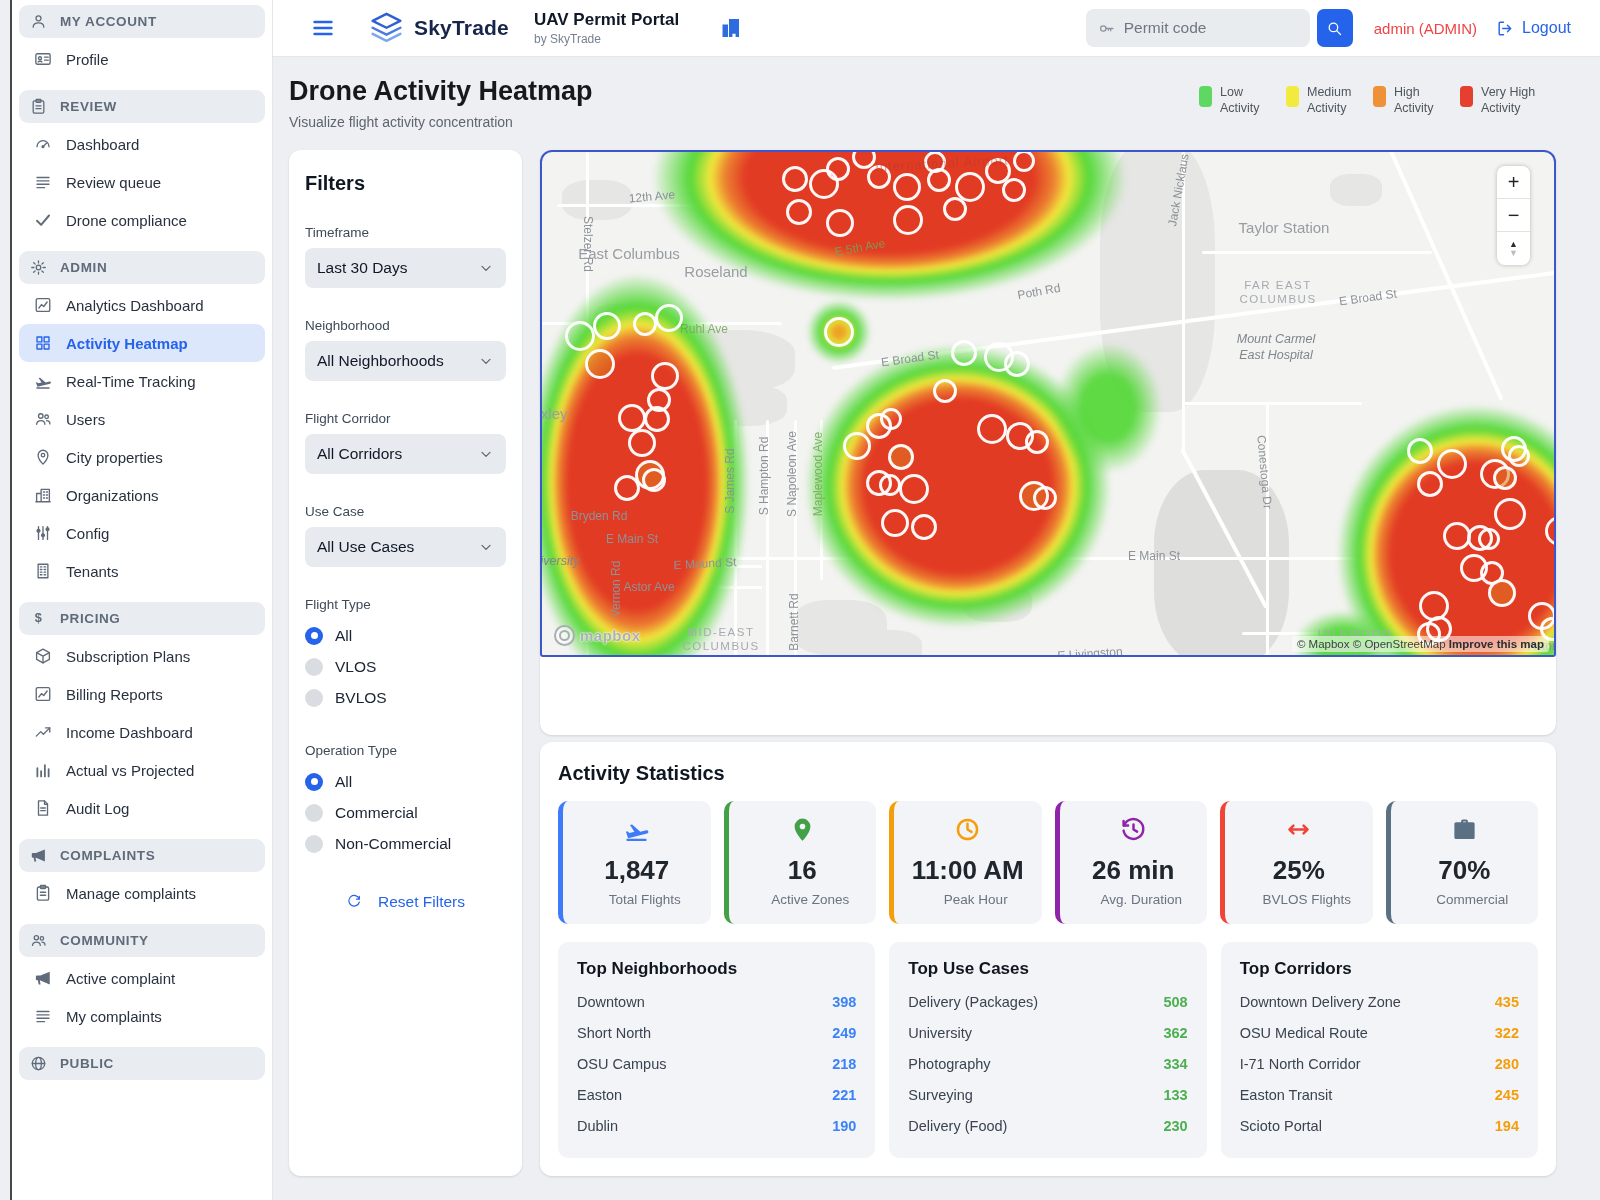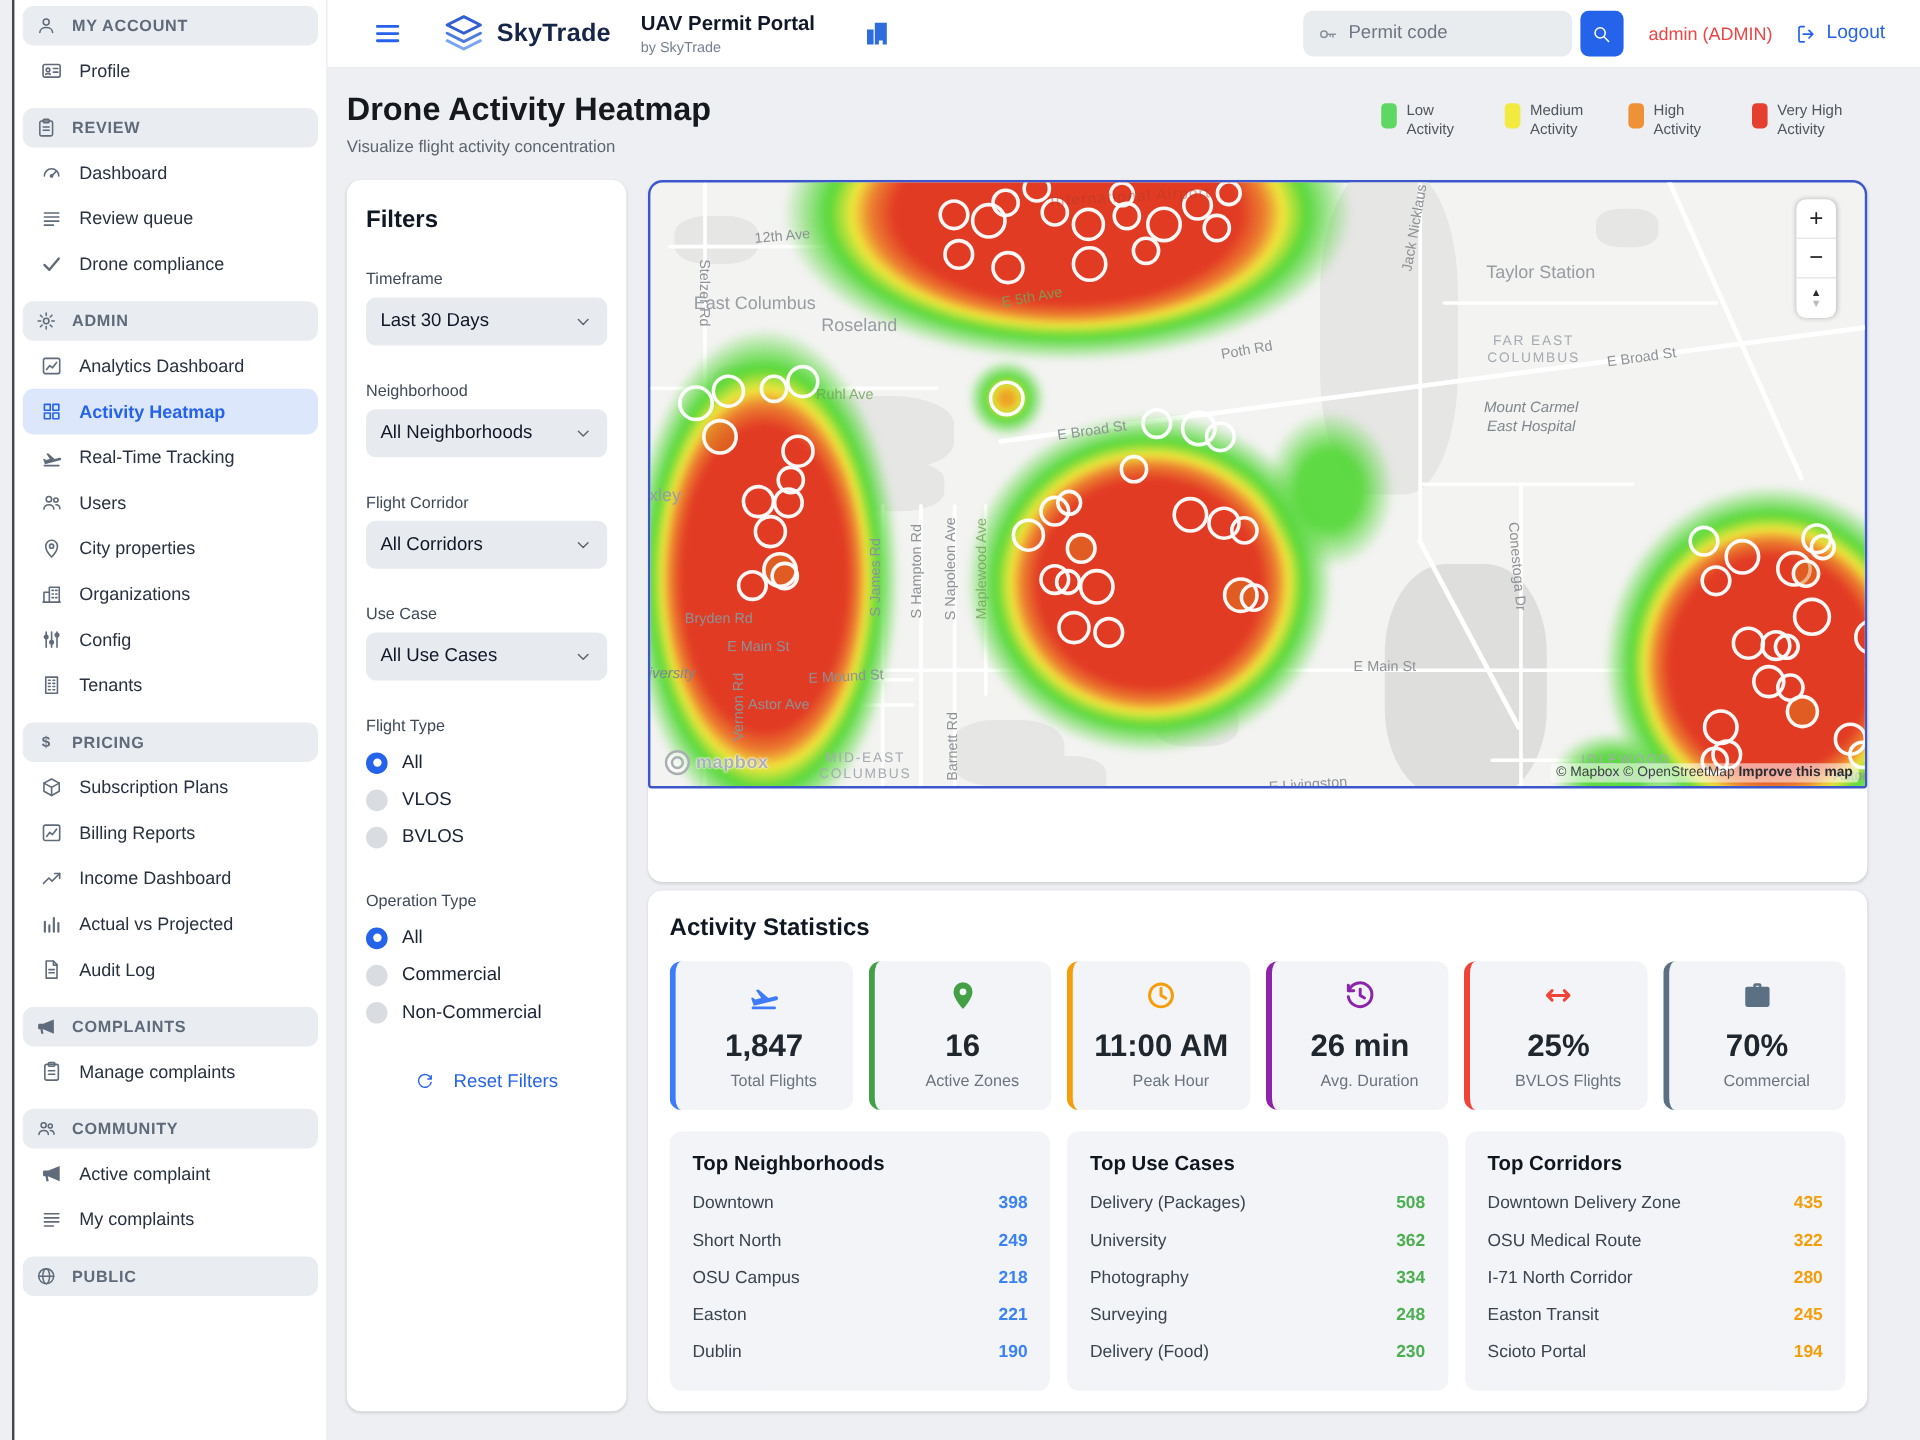--- a/index.html
+++ b/index.html
@@ -46,21 +46,21 @@
                 display:flex; align-items:center; justify-content:center; cursor:pointer; }
   #search-btn .ic { width:17px; height:17px; color:#fff; }
   #hdr-user { margin-left:21px; font-size:15px; color:#ef4444; }
   #logout { margin-left:19px; margin-right:29px; display:flex; align-items:center; gap:7px;
             color:#2563eb; font-size:16px; cursor:pointer; }
   #logout .ic { width:19px; height:19px; }
 
   
   #page-title { position:absolute; left:289px; top:76px; font-size:27px; font-weight:800; color:#15191e; }
   #page-subtitle { position:absolute; left:289px; top:114px; font-size:14px; color:#5d6570; }
-  #legend { position:absolute; right:64px; top:84px; display:flex; gap:27px; }
+  #legend { position:absolute; right:64px; top:84px; display:flex; gap:11px; }
   .lg-item { display:flex; gap:8px; align-items:flex-start; }
   .lg-swatch { width:13px; height:21px; border-radius:4px; margin-top:2px; }
   .lg-label { width:55px; font-size:12.5px; color:#4f565e; line-height:1.3; }
 
   .card { background:#fff; border-radius:12px; box-shadow:0 1px 3px rgba(16,24,40,.08),0 1px 2px rgba(16,24,40,.05); }
 
   
   #filters-card { position:absolute; left:289px; top:150px; width:233px; height:1026px; padding:22px 16px; }
   #filters-title { font-size:20px; font-weight:bold; color:#0f1722; }
   .f-label { margin-top:30px; margin-bottom:8px; font-size:13.5px; color:#3f4a59; }
@@ -794,21 +794,21 @@
         <div class="list-row">
           <span class="list-name">University</span>
           <span class="list-val" style="color:#4caf50">362</span>
         </div>
         <div class="list-row">
           <span class="list-name">Photography</span>
           <span class="list-val" style="color:#4caf50">334</span>
         </div>
         <div class="list-row">
           <span class="list-name">Surveying</span>
-          <span class="list-val" style="color:#4caf50">248</span>
+          <span class="list-val" style="color:#4caf50">133</span>
         </div>
         <div class="list-row">
           <span class="list-name">Delivery (Food)</span>
           <span class="list-val" style="color:#4caf50">230</span>
         </div>
       </div>
       <div class="list-card">
         <div class="list-title">Top Corridors</div>
         <div class="list-row">
           <span class="list-name">Downtown Delivery Zone</span>

